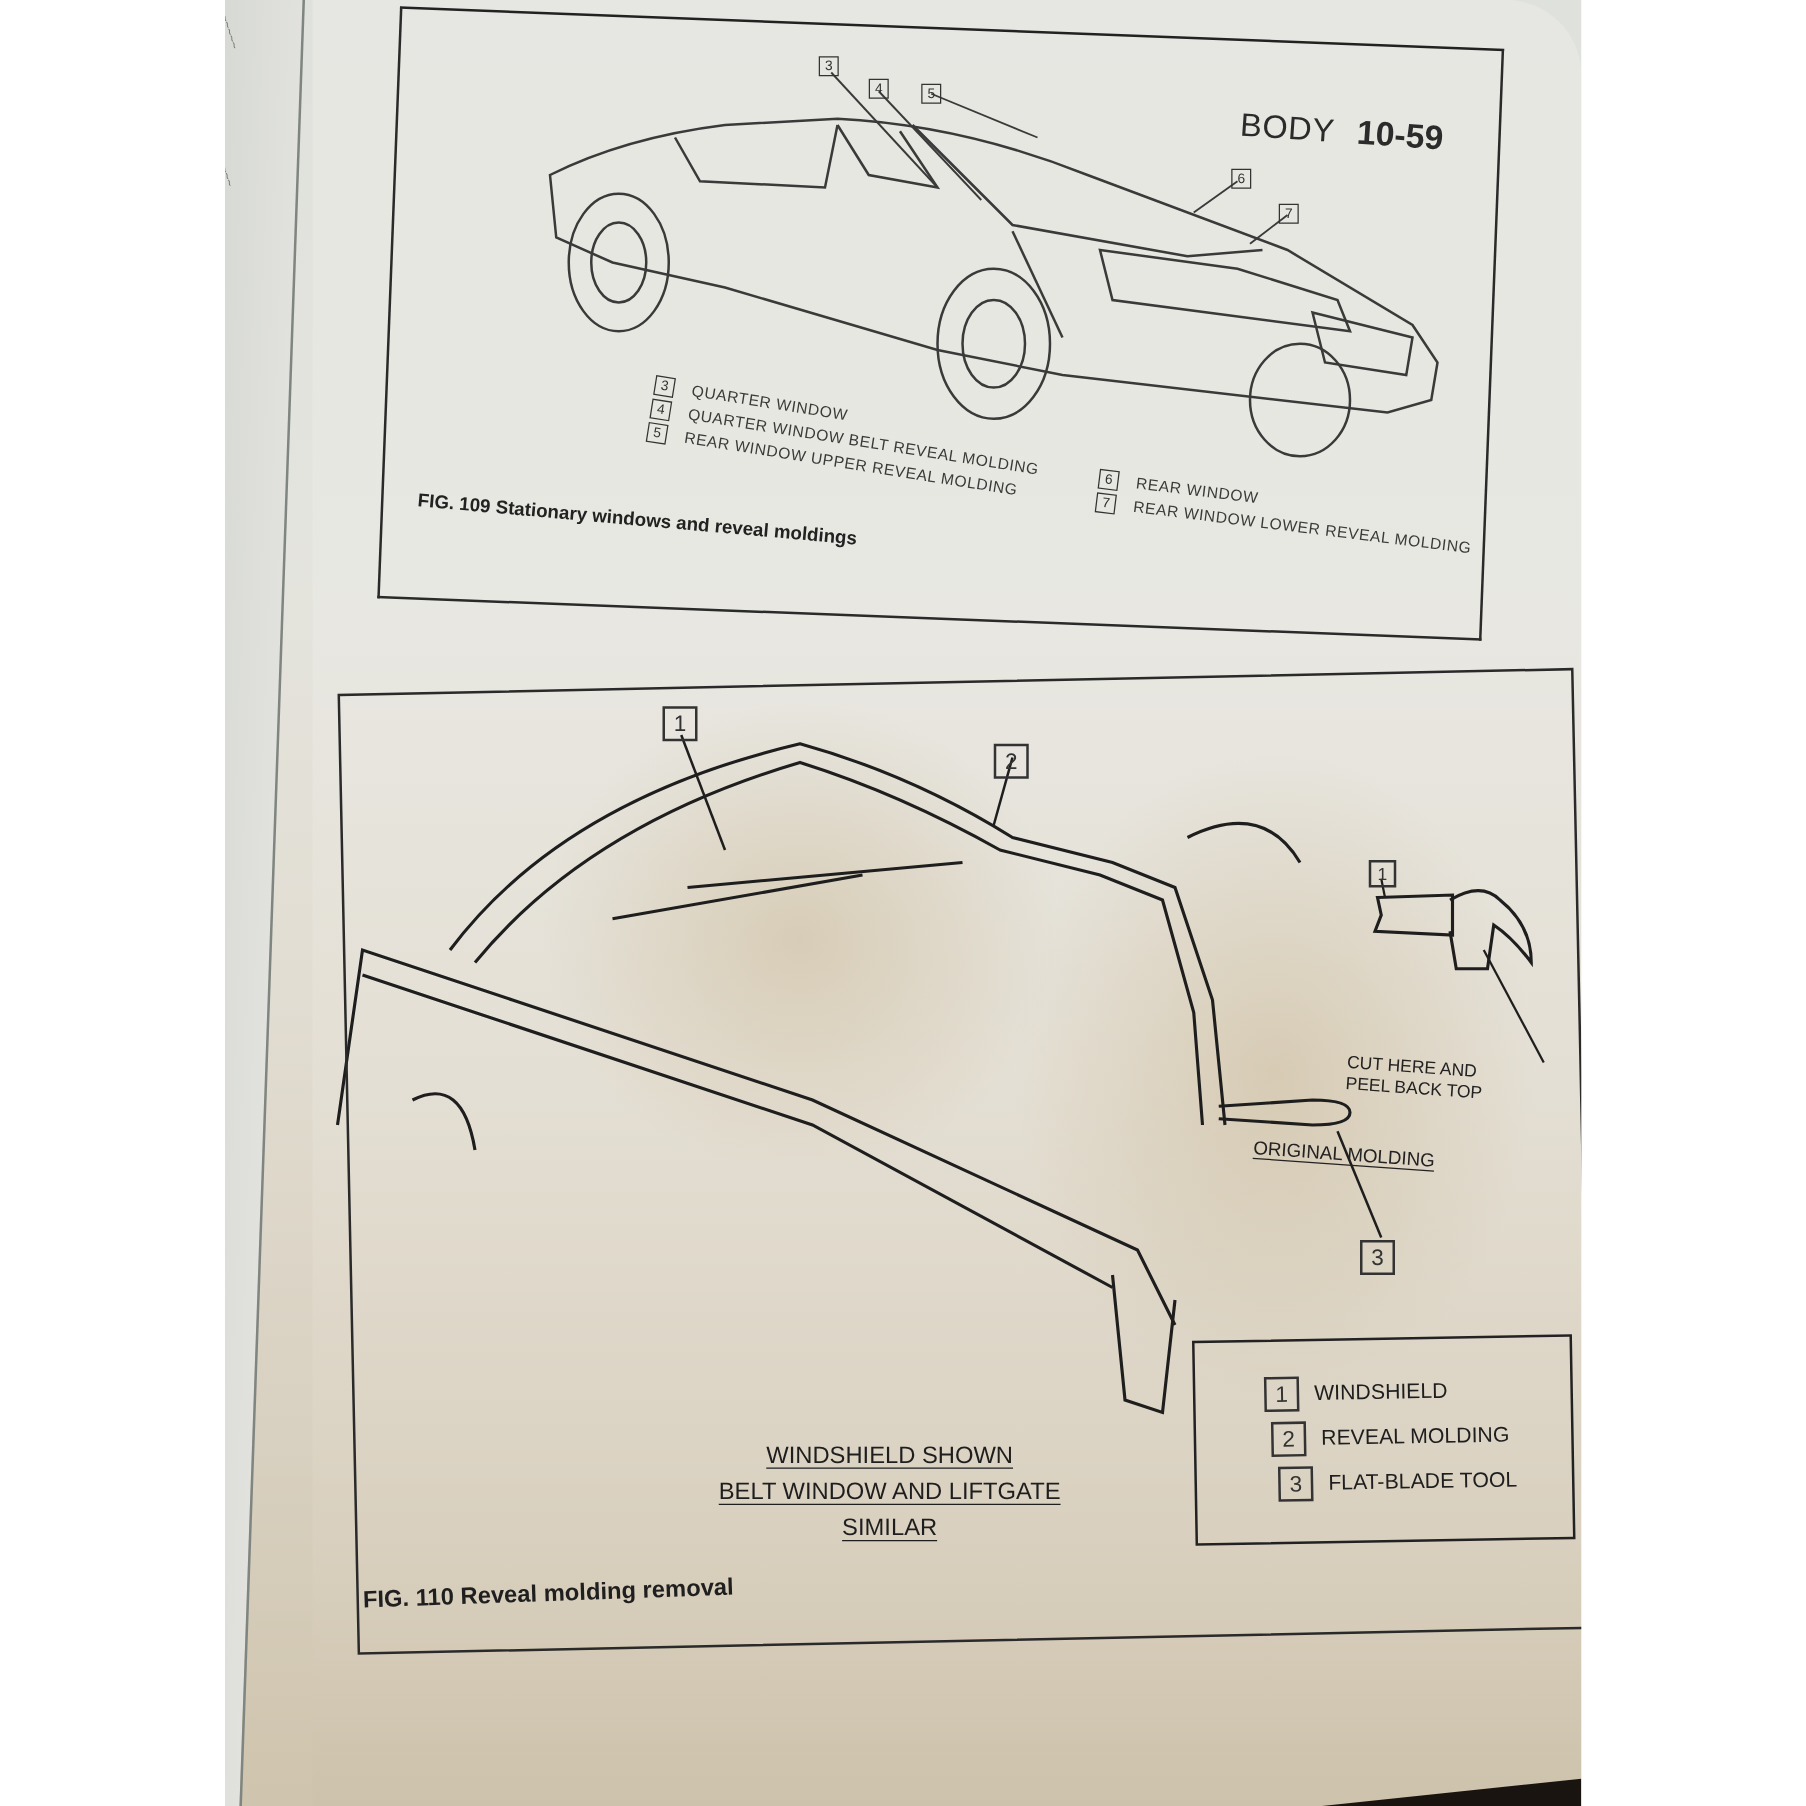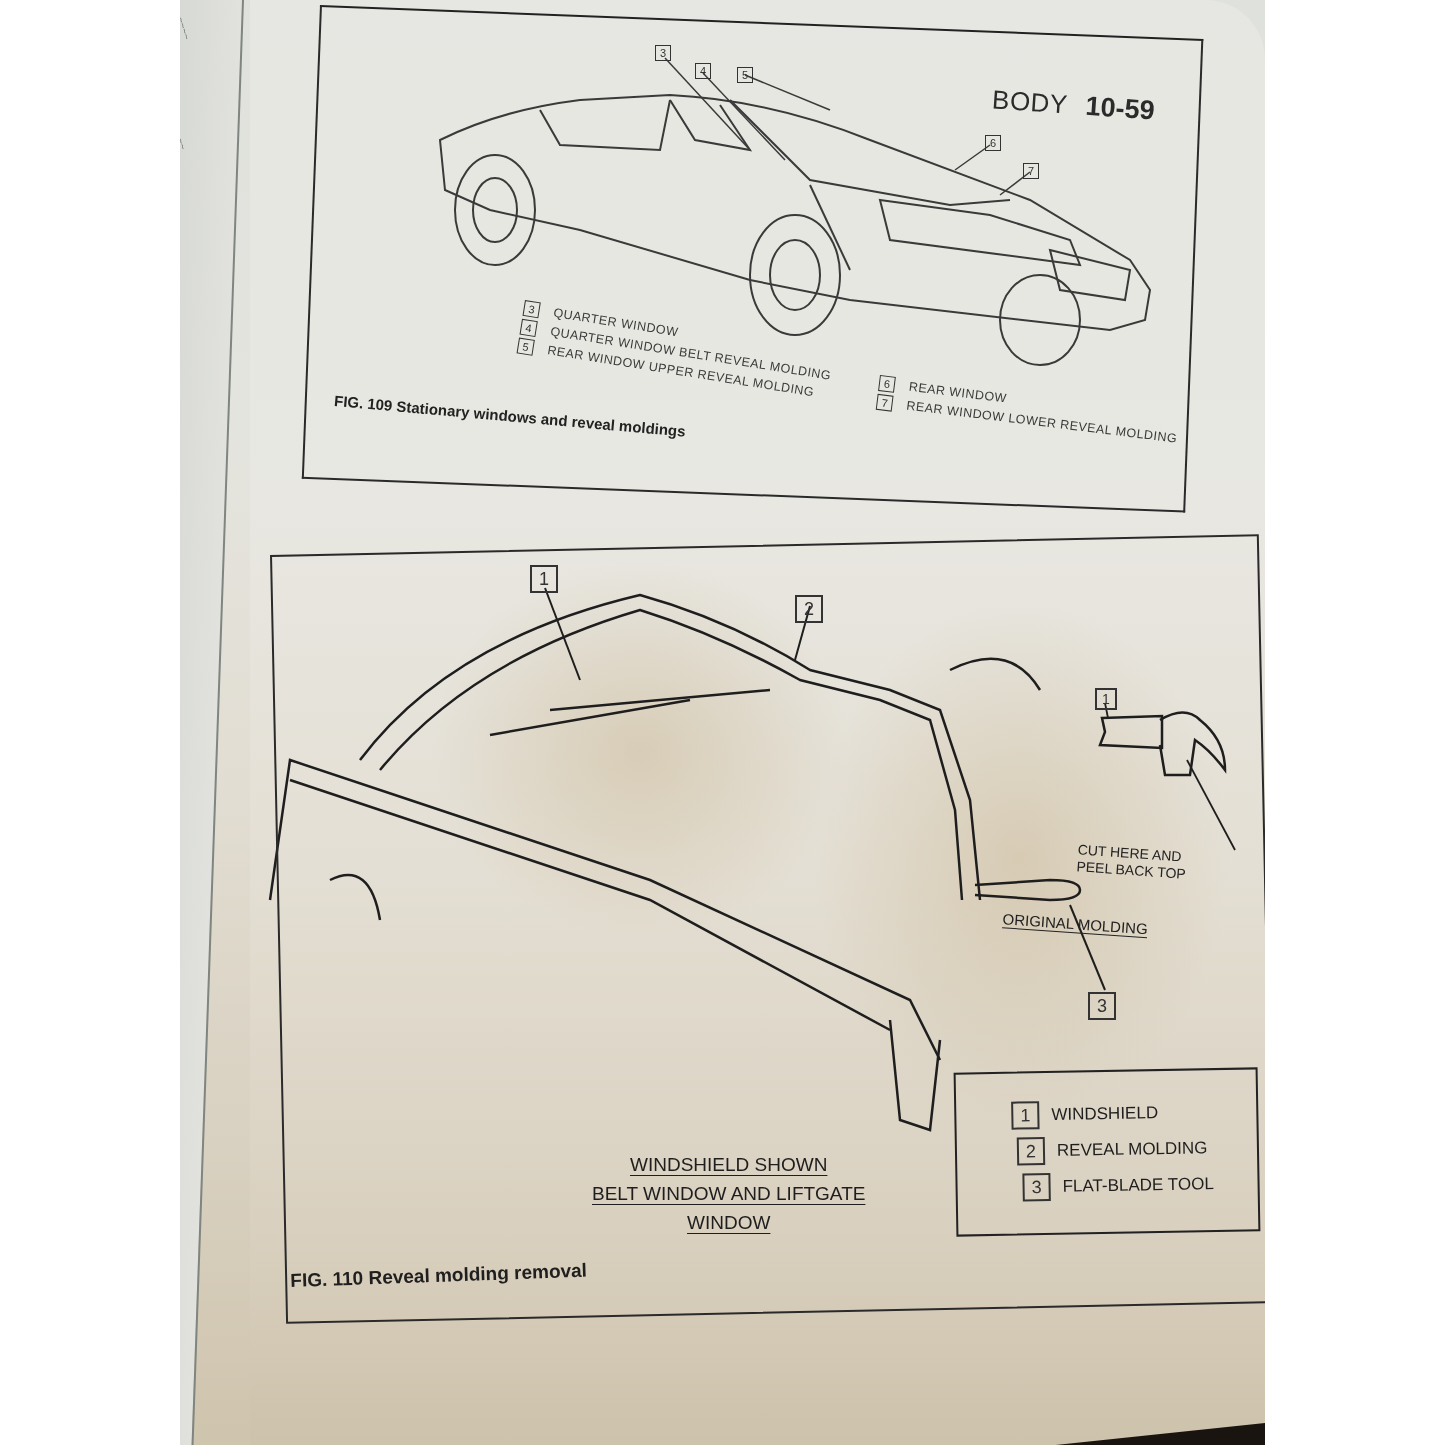--- a/index.html
+++ b/index.html
@@ -56,21 +56,21 @@
   .legend109b .lbl { font-size: 12.5px; color: #3a3a3a; letter-spacing: 0.5px; }
   .caption109 {
     position: absolute; left: 85px; top: 392px; font-weight: bold; font-size: 15px; color: #222;
     transform: rotate(5deg); transform-origin: left top; white-space: nowrap;
   }
   .caption110 {
     position: absolute; left: 40px; top: 1270px; font-weight: bold; font-size: 19px; color: #1f1f1f;
     transform: rotate(-2deg); transform-origin: left top; white-space: nowrap;
   }
   .note110 {
-    position: absolute; left: 342px; top: 1150px; text-align: center; color: #1e1e1e;
+    position: absolute; left: 325px; top: 1150px; text-align: center; color: #1e1e1e;
   }
   .note110 div {
     font-size: 19px; text-decoration: underline; text-underline-offset: 4px; line-height: 29px;
   }
   .legend110 {
     position: absolute; left: 705px; top: 1070px; width: 300px; height: 160px;
     border: 2px solid #222; transform: rotate(-1deg);
   }
   .legend110 .row { display: flex; align-items: center; gap: 12px; margin: 8px 0 0 55px; }
   .legend110 .lbl { font-size: 17px; color: #1e1e1e; }
@@ -194,21 +194,21 @@
 
     <div class="orig">
       <div class="cut">CUT HERE AND</div>
       <div class="cut">PEEL BACK TOP</div>
       <div class="title">ORIGINAL MOLDING</div>
     </div>
 
     <div class="note110">
       <div>WINDSHIELD SHOWN</div>
       <div>BELT WINDOW AND LIFTGATE</div>
-      <div>WINDOW</div>
+      <div>SIMILAR</div>
     </div>
 
     <div class="legend110">
       <div class="row" style="margin-top:28px;">
         <span class="callout big">1</span>
         <span class="lbl">WINDSHIELD</span>
       </div>
       <div class="row" style="margin-left:60px;">
         <span class="callout big">2</span>
         <span class="lbl">REVEAL MOLDING</span>

